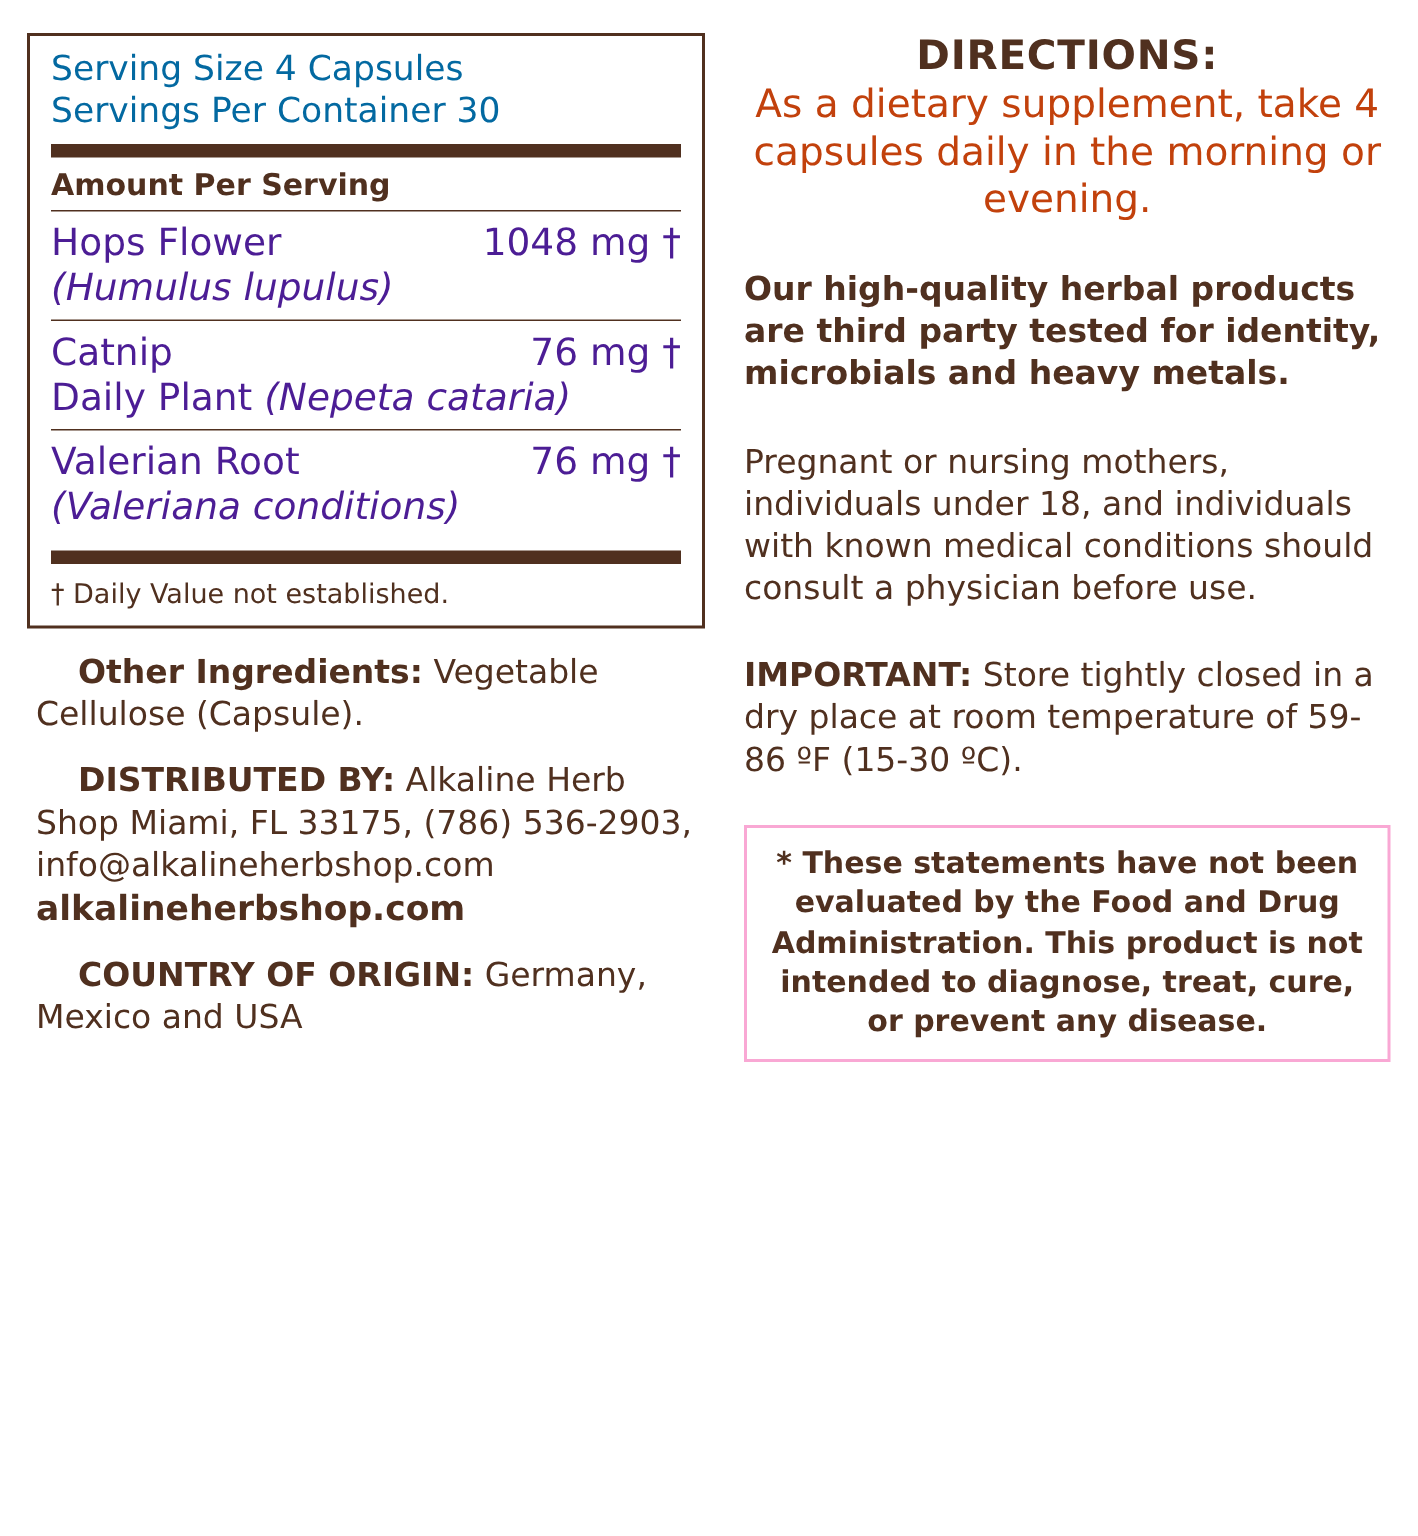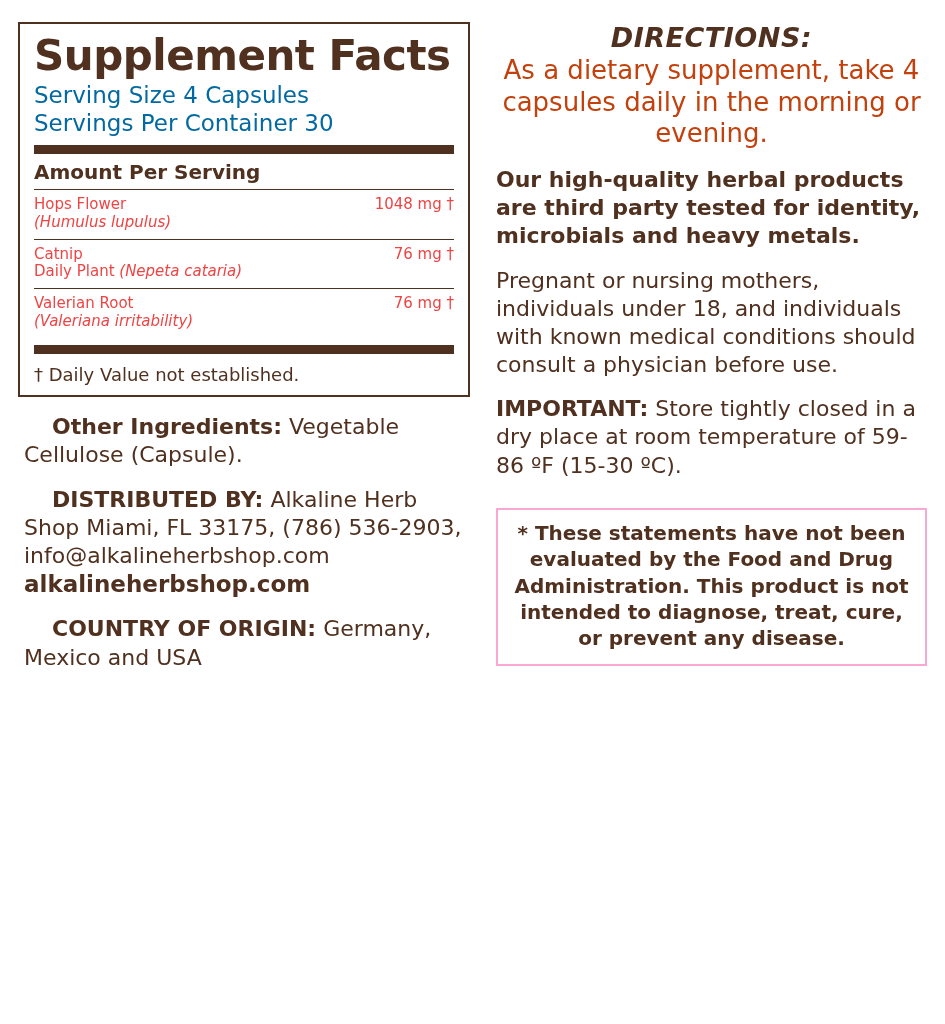--- a/index.html
+++ b/index.html
@@ -87,23 +87,23 @@
     border-bottom: 1.5px solid #50301f;
   }
   .amount-per {
     font-size: 20px;
     font-weight: bold;
     color: #50301f;
     padding: 2px 0 5px 0;
   }
   .ing-row {
     padding: 6px 0 7px 0;
-    font-size: 15px;
+    font-size: 25px;
     line-height: 1.18;
-    color: #ef4444;
+    color: #4c1d95;
   }
   .ing-line {
     display: flex;
     justify-content: space-between;
     align-items: baseline;
   }
   .ing-name { }
   .ing-amt { white-space: nowrap; }
   .ing-latin { font-style: italic; }
   .ing-sub { }
@@ -128,30 +128,29 @@
   }
 
   
   .dir-title {
     text-align: center;
     font-size: 27px;
     font-weight: bold;
     letter-spacing: 0.5px;
     color: #50301f;
     margin-bottom: 2px;
-    font-style: italic;
   }
   .dir-body {
     text-align: center;
     font-size: 26px;
     line-height: 1.22;
     color: #c2410c;
   }
   .r-blk {
-    margin-top: 16px;
+    margin-top: 30px;
     font-size: 22px;
     line-height: 1.28;
     color: #50301f;
   }
   .r-blk.bold { font-weight: bold; }
   .r-blk .bold { font-weight: bold; }
 
   .disclaimer {
     border: 2px solid #f9a8d4;
     margin-top: 28px;
@@ -167,21 +166,20 @@
 <body>
 
 <div class="page">
 
 
   <div class="columns">
 
     <div class="col-left">
 
       <div class="sf-box">
-        <div class="sf-title">Supplement Facts</div>
         <div class="sf-serving">Serving Size 4 Capsules</div>
         <div class="sf-serving">Servings Per Container 30</div>
 
         <div class="rule-thick"></div>
 
         <div class="amount-per">Amount Per Serving</div>
 
         <div class="rule-thin"></div>
 
         <div class="ing-row">
@@ -207,21 +205,21 @@
         </div>
 
         <div class="rule-thin"></div>
 
         <div class="ing-row">
           <div class="ing-line">
             <span class="ing-name">Valerian Root</span>
             <span class="ing-amt">76 mg †</span>
           </div>
           <div>
-            <span class="ing-sub"></span><span class="ing-latin">(Valeriana irritability)</span>
+            <span class="ing-sub"></span><span class="ing-latin">(Valeriana conditions)</span>
           </div>
         </div>
 
         <div class="rule-thick"></div>
 
         <div class="dv-note">† Daily Value not established.</div>
       </div>
 
       <div class="blk">
         <span class="bold">Other Ingredients:</span><span> Vegetable Cellulose (Capsule).</span>

